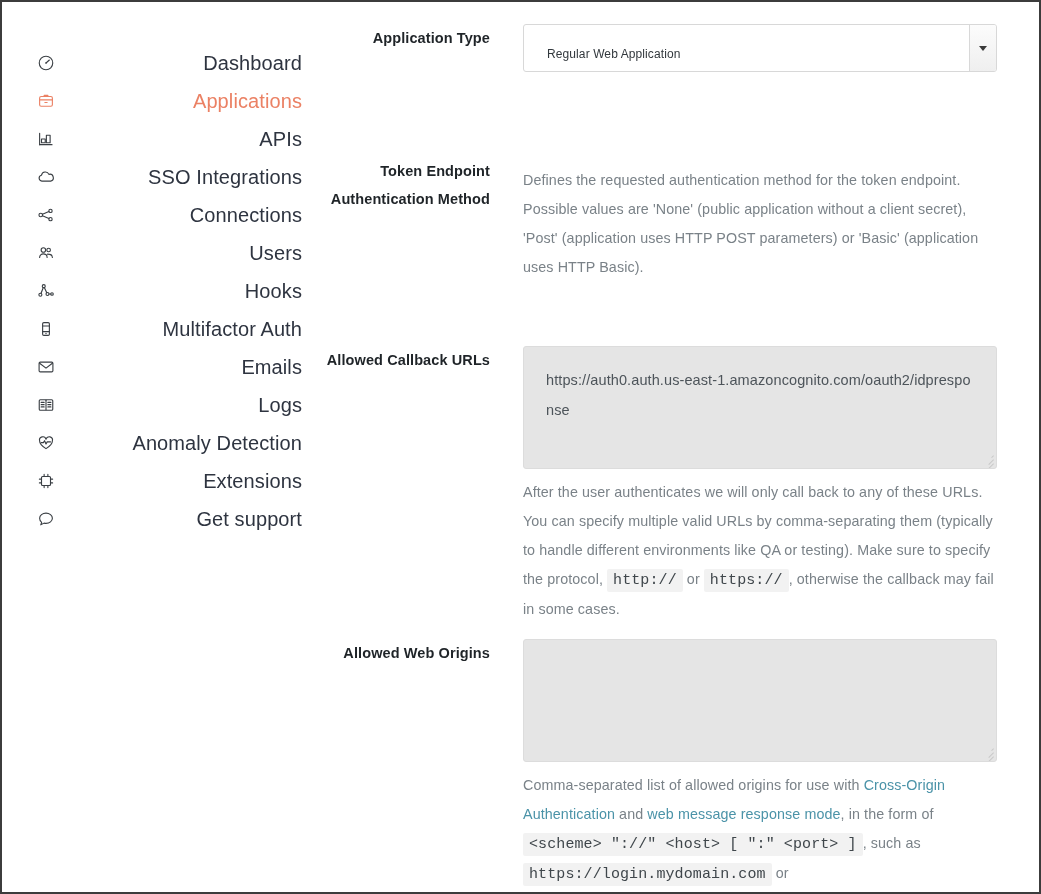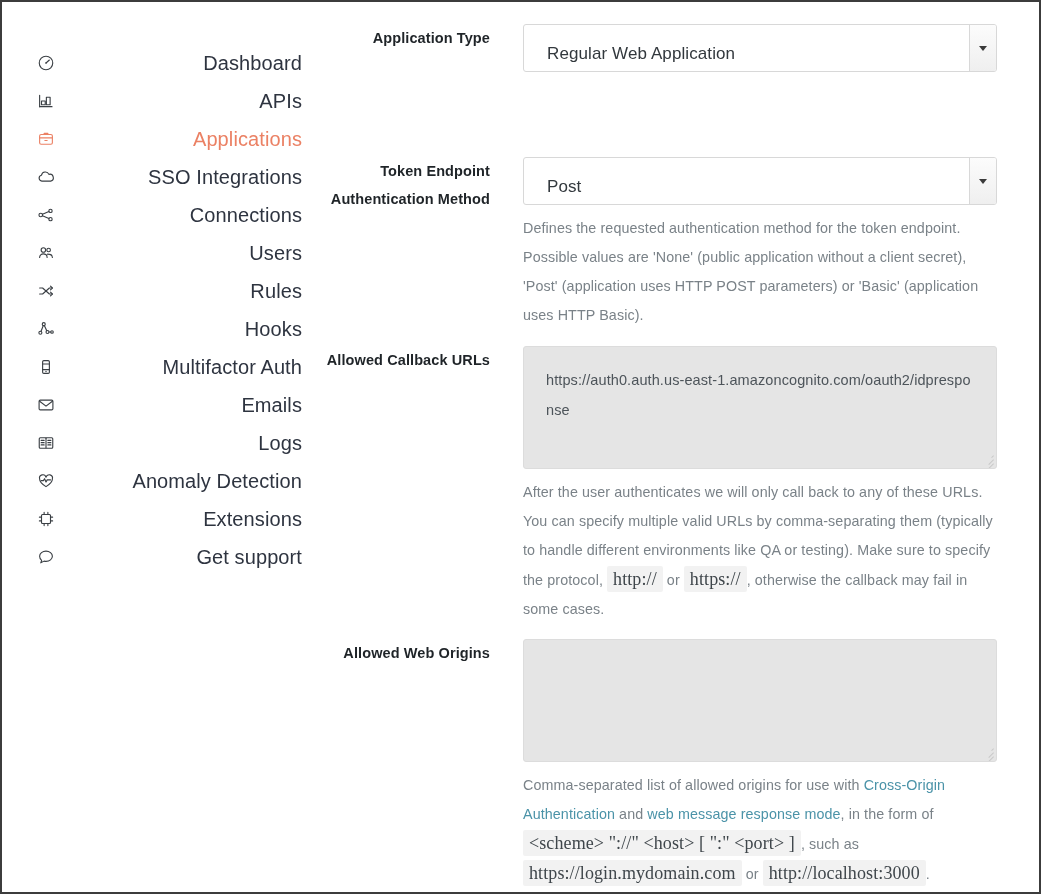--- a/index.html
+++ b/index.html
@@ -114,21 +114,21 @@
     border: 1px solid #d8d8d8;
     border-radius: 3px;
     background: #ffffff;
     box-sizing: border-box;
     display: flex;
     align-items: center;
     cursor: pointer;
   }
   .sel .sel-value {
     padding-left: 23px;
-    font-size: 17px;
+    font-size: 12px;
     color: #32383d;
     letter-spacing: .1px;
     margin-top: 11px;
   }
   .sel .sel-arrow {
     position: absolute;
     right: 0;
     top: 0;
     bottom: 0;
     width: 26px;
@@ -198,22 +198,22 @@
 
   
   .help {
     font-size: 14.3px;
     color: #7a8288;
     line-height: 29px;
     letter-spacing: .1px;
     margin-top: 9px;
   }
   .help code {
-    font-family: Liberation Serif, serif;
-    font-size: 18px;
+    font-family: Liberation Mono, monospace;
+    font-size: 15px;
     background: #f2f2f2;
     color: #3f464b;
     padding: 3px 6px;
     border-radius: 2px;
     white-space: nowrap;
   }
   .help a {
     color: #4b93a8;
     text-decoration: none;
   }
@@ -229,42 +229,42 @@
       <span class="nav-icon">
         <svg viewBox="0 0 24 24">
             <circle cx="12" cy="12" r="9"></circle>
             <path d="M12 12l4.5-4"></path>
             <circle cx="12" cy="12" r="1.1" fill="#3a3f44" stroke="none"></circle>
           </svg>
       </span>
       <span class="nav-label">Dashboard</span>
     </div>
 
+    <div class="nav-item active">
+      <span class="nav-icon">
+        <svg viewBox="0 0 24 24">
+            <rect x="3.5" y="6" width="17" height="13" rx="2"></rect>
+            <path d="M3.5 10.5h17"></path>
+            <path d="M9.5 6V4.5h5V6"></path>
+            <path d="M10.5 14h3"></path>
+          </svg>
+      </span>
+      <span class="nav-label">Applications</span>
+    </div>
+
     <div class="nav-item">
       <span class="nav-icon">
         <svg viewBox="0 0 24 24">
             <path d="M3.5 19.5V4.5"></path>
             <path d="M3.5 19.5h16.5"></path>
             <rect x="6" y="12" width="5" height="5"></rect>
             <rect x="12.5" y="7" width="5" height="10"></rect>
           </svg>
       </span>
       <span class="nav-label">APIs</span>
-    </div>
-
-    <div class="nav-item active">
-      <span class="nav-icon">
-        <svg viewBox="0 0 24 24">
-            <rect x="3.5" y="6" width="17" height="13" rx="2"></rect>
-            <path d="M3.5 10.5h17"></path>
-            <path d="M9.5 6V4.5h5V6"></path>
-            <path d="M10.5 14h3"></path>
-          </svg>
-      </span>
-      <span class="nav-label">Applications</span>
     </div>
 
     <div class="nav-item">
       <span class="nav-icon">
         <svg viewBox="0 0 24 24">
             <path d="M6.5 17.5A4 4 0 016 9.6a5.2 5.2 0 019.9-1.1 3.8 3.8 0 012.4 9H6.5z"></path>
           </svg>
       </span>
       <span class="nav-label">SSO Integrations</span>
     </div>
@@ -287,31 +287,20 @@
         <svg viewBox="0 0 24 24">
             <circle cx="8.5" cy="8" r="3"></circle>
             <circle cx="15.5" cy="8" r="2.4"></circle>
             <path d="M3.5 18c0-3 2.2-4.8 5-4.8s5 1.8 5 4.8"></path>
             <path d="M14 13.5c3 0 6.5 1.3 6.5 4.5"></path>
           </svg>
       </span>
       <span class="nav-label">Users</span>
     </div>
 
-    <div class="nav-item">
-      <span class="nav-icon">
-        <svg viewBox="0 0 24 24">
-            <path d="M3.5 8h4l9 8h4"></path>
-            <path d="M3.5 16h4l9-8h4"></path>
-            <path d="M18 5.5l2.5 2.5L18 10.5"></path>
-            <path d="M18 13.5l2.5 2.5L18 18.5"></path>
-          </svg>
-      </span>
-      <span class="nav-label">Rules</span>
-    </div>
 
     <div class="nav-item">
       <span class="nav-icon">
         <svg viewBox="0 0 24 24">
             <circle cx="9" cy="5.5" r="2"></circle>
             <circle cx="4.5" cy="17" r="2"></circle>
             <circle cx="14" cy="16" r="2"></circle>
             <circle cx="20" cy="16" r="1.7"></circle>
             <path d="M8.4 7.4L5.4 15"></path>
             <path d="M9.8 7.2L13 14.2"></path>
@@ -403,26 +392,20 @@
         </div>
       </div>
     </div>
 
     <div class="field-row" style="top:155px;">
       <div class="field-label">
         <span class="l2">Token Endpoint</span>
         <span class="l2">Authentication Method</span>
       </div>
       <div class="field-control">
-        <div class="sel">
-          <span class="sel-value">Post</span>
-          <span class="sel-arrow">
-              <span class="sel-shadow"></span>
-            </span>
-        </div>
         <div class="help">Defines the requested authentication method for the token endpoint. Possible values are 'None' (public application without a client secret), 'Post' (application uses HTTP POST parameters) or 'Basic' (application uses HTTP Basic).</div>
       </div>
     </div>
 
     <div class="field-row" style="top:344px;">
       <div class="field-label">Allowed Callback URLs</div>
       <div class="field-control">
         <div class="ta"><span>https://auth0.auth.us-east-1.amazoncognito.com/oauth2/idpresponse</span><span class="resize-grip"><i></i><i></i><i></i></span></div>
         <div class="help"><span>After the user authenticates we will only call back to any of these URLs. You can specify multiple valid URLs by comma-separating them (typically to handle different environments like QA or testing). Make sure to specify the protocol,</span> <code>http://</code> <span>or</span> <code>https://</code><span>, otherwise the callback may fail in some cases.</span></div>
       </div>

